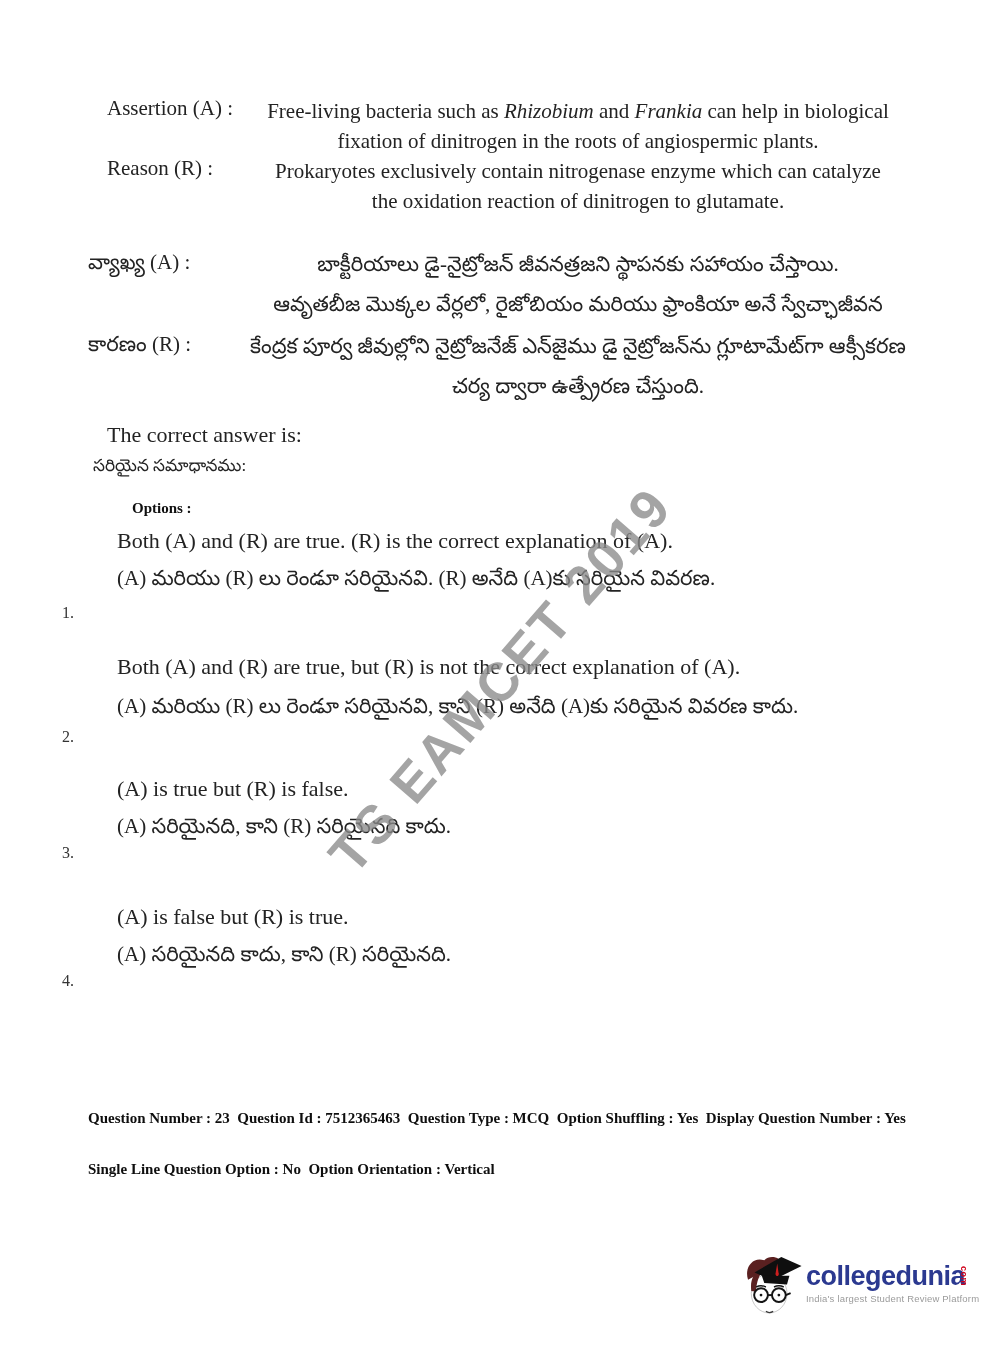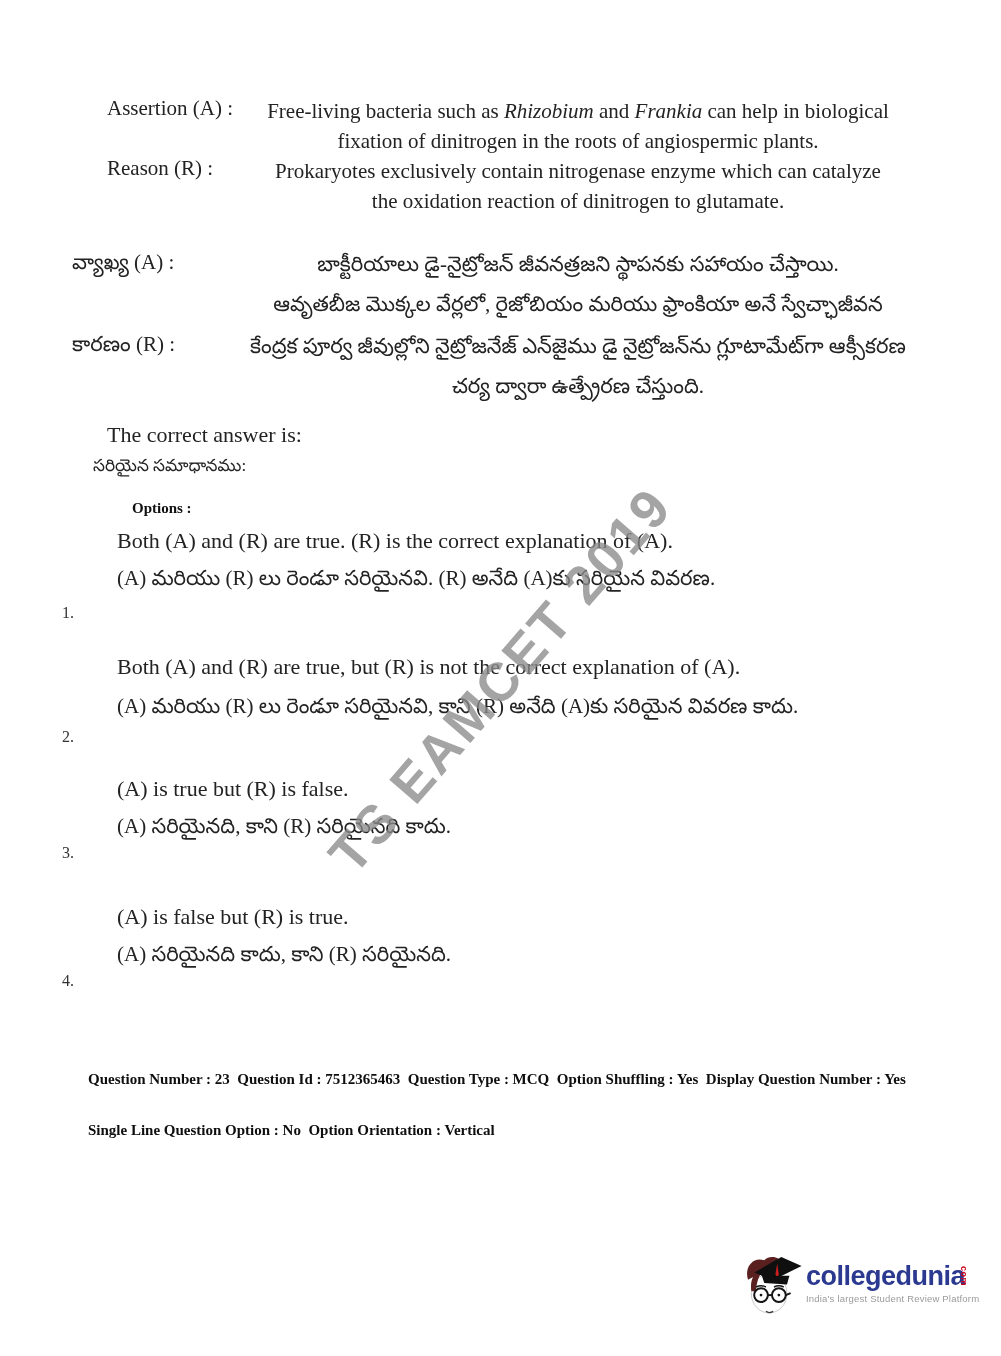--- a/index.html
+++ b/index.html
@@ -16,21 +16,21 @@
   }
   .abs { position: absolute; }
 
   
   .row-label {
     position: absolute;
     left: 107px;
     font-size: 21px;
     white-space: nowrap;
   }
-  .row-label.te { left: 72px; text-align: center; }
+  .row-label.te { left: 88px; text-align: center; }
   .row-content {
     position: absolute;
     left: 248px;
     width: 660px;
     font-size: 21px;
     line-height: 30px;
     text-align: center;
   }
   .row-content.te { line-height: 40px; font-size: 21px; }
   .row-content .ln { display: block; white-space: nowrap; }
@@ -66,21 +66,21 @@
     font-size: 54px;
     letter-spacing: 3px;
     color: rgba(139, 139, 139, 0.78);
     white-space: nowrap;
     z-index: 6;
     pointer-events: none;
   }
 
   .footer-meta {
     position: absolute;
-    left: 88px; top: 1037px;
+    left: 88px; top: 1076px;
     width: 840px;
     font-size: 15px; font-weight: bold;
     line-height: 17px;
     color: #0e0e0e;
     white-space: pre-wrap;
   }
 
   .brand {
     position: absolute;
     left: 744px; top: 1246px;

